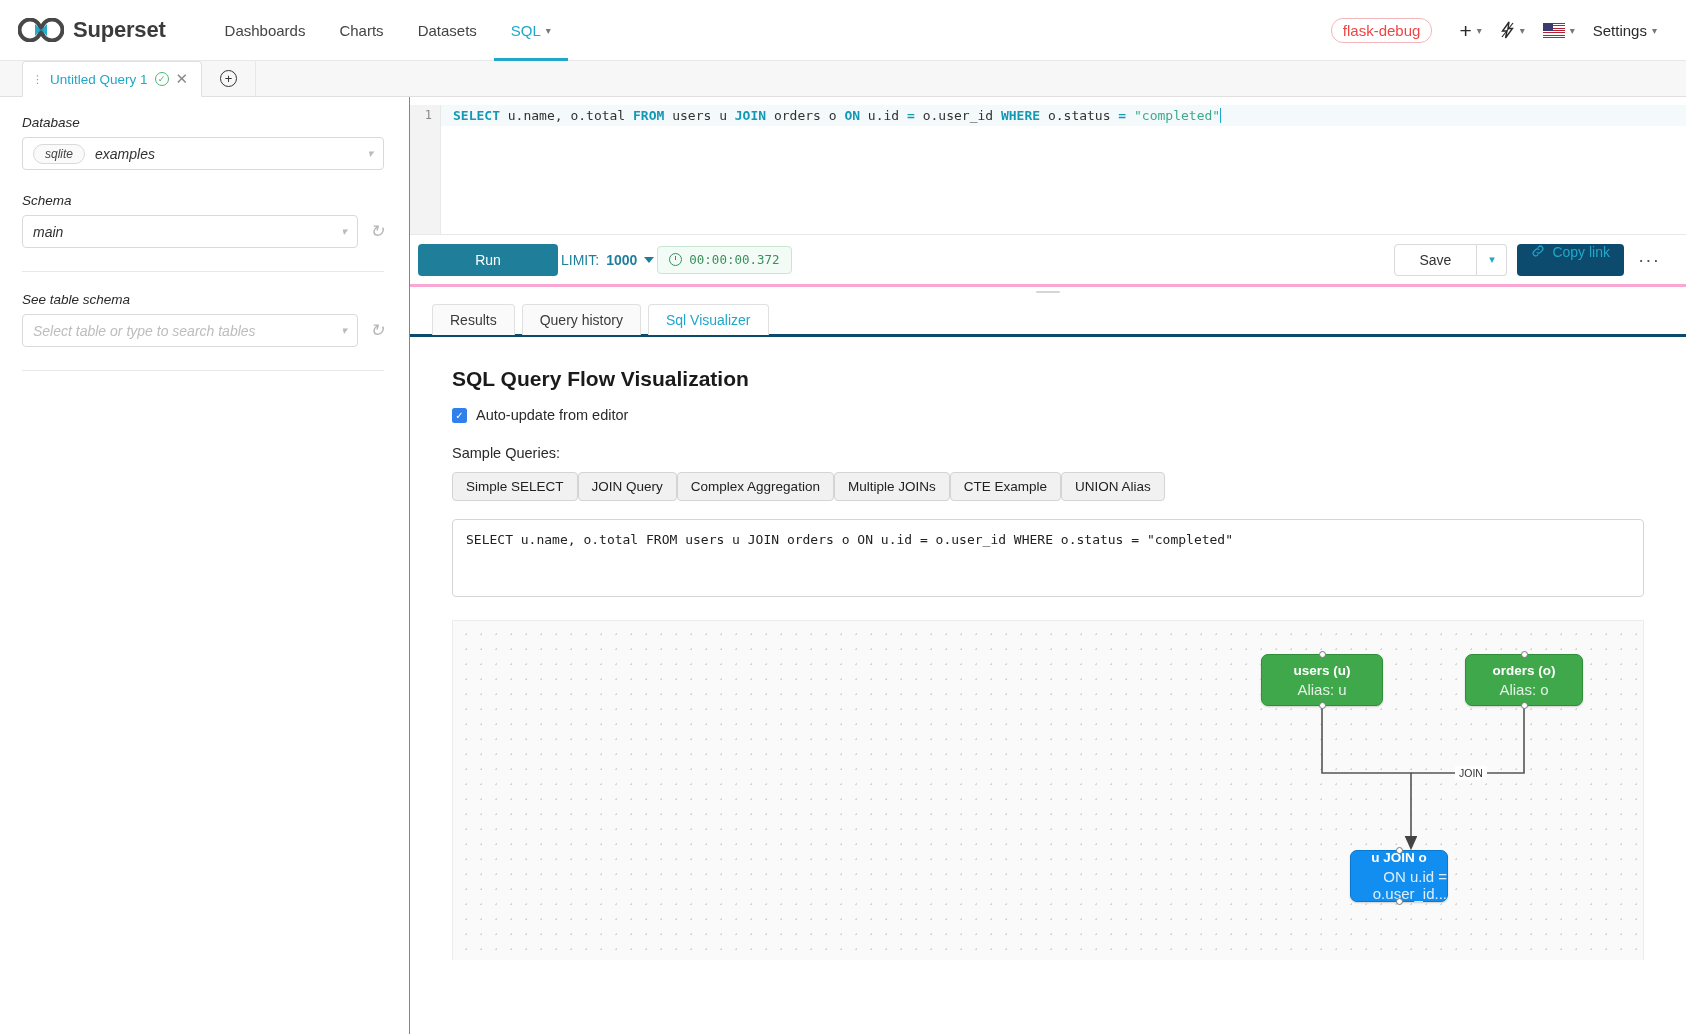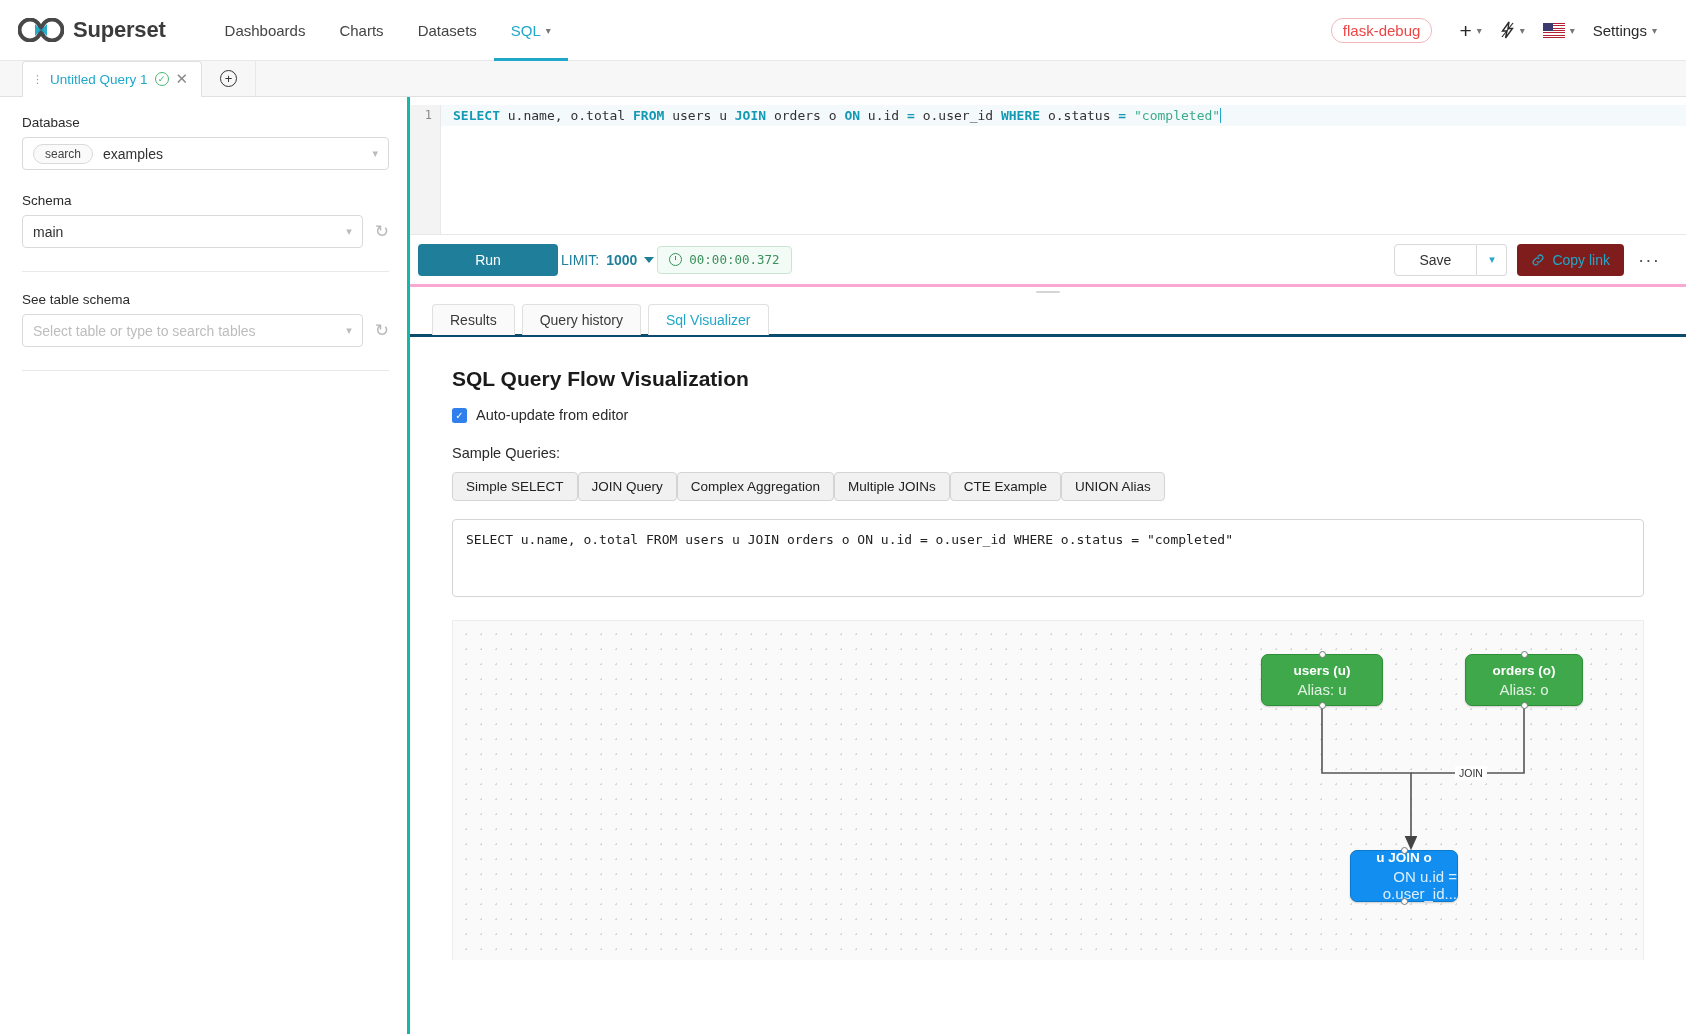--- a/index.html
+++ b/index.html
@@ -74,22 +74,22 @@
     width:17px; height:17px; border-radius:50%; border:1.4px solid #333;
     display:flex; align-items:center; justify-content:center;
     font-size:13px; line-height:1; color:#333;
   }
 
   
   .main { display:flex; height:calc(1034px - 61px - 36px); }
 
   
   .leftpane {
-    width:410px; flex:0 0 410px; border-right:3px solid #14b8a6;
-    padding:18px 18px 0 22px; background:#fff;
+    width:410px; flex:0 0 410px; border-right:1px solid #14b8a6;
+    padding:18px 25px 0 22px; background:#fff;font-style:italic;
   }
   .fld-label { font-size:13.5px; color:#2a2a2a; margin-bottom:7px; }
   .fld { margin-bottom:23px; }
   .sel {
     height:33px; border:1px solid #d9d9d9; border-radius:4px;
     display:flex; align-items:center; padding:0 10px; gap:10px;
     background:#fff; font-size:14px; color:#323232;
   }
   .sel .arrow { margin-left:auto; color:#bbb; font-size:11px; }
   .dbtag {
@@ -151,22 +151,22 @@
   .save-btn {
     height:32px; border:1px solid #d9d9d9; background:#fff; border-radius:4px 0 0 4px;
     padding:0 25px; font-size:14px; color:#323232; cursor:pointer;
   }
   .save-caret {
     height:32px; width:30px; border:1px solid #d9d9d9; border-left:none;
     border-radius:0 4px 4px 0; background:#fff; display:flex;
     align-items:center; justify-content:center; color:#20a7c9; font-size:11px; cursor:pointer;
   }
   .copylink {
-    height:32px; background:#7f1d1d; color:#20a7c9; border:none; border-radius:4px;
-    padding:0 14px; font-size:14px; display:flex; align-items:center; gap:7px; cursor:pointer;
+    height:32px; background:#0c4a6e; color:#20a7c9; border:none; border-radius:4px;
+    padding:0 14px; font-size:14px; display:flex; align-items:flex-start; gap:7px; cursor:pointer;
   }
   .ellipsis { color:#555; font-size:19px; padding:0 4px; cursor:pointer; letter-spacing:1px; }
 
   .drag-handle { height:10px; display:flex; align-items:center; justify-content:center; background:#fff; }
   .drag-handle span { width:24px; height:2px; background:#d5d5d5; border-radius:2px; }
 
   .restabs { display:flex; gap:7px; padding:6px 0 0 22px; border-bottom:3px solid #0c4a6e; background:#fff;}
   .rtab {
     border:1px solid #e0e0e0; border-bottom:none; background:#fafafa;
     border-radius:4px 4px 0 0; padding:7px 17px; font-size:14px; color:#3a3a3a;
@@ -288,21 +288,21 @@
     <span class="plus-circle">+</span>
   </div>
 </div>
 
 <div class="main">
 
   <div class="leftpane">
     <div class="fld">
       <div class="fld-label">Database</div>
       <div class="sel">
-        <span class="dbtag">search</span>
+        <span class="dbtag">sqlite</span>
         <span>examples</span>
         <span class="arrow">▾</span>
       </div>
     </div>
 
     <div class="fld">
       <div class="fld-label">Schema</div>
       <div class="row-refresh">
         <div class="sel">
           <span>main</span>
@@ -413,21 +413,21 @@
               <div class="nt">users (u)</div>
               <div class="ns">Alias: u</div>
               <span class="port bot"></span>
             </div>
             <div class="node table" style="left: 1012px; top: 33px; width: 118px; height: 52px;">
               <span class="port top"></span>
               <div class="nt">orders (o)</div>
               <div class="ns">Alias: o</div>
               <span class="port bot"></span>
             </div>
-            <div class="node join" style="left: 897px; top: 229px; width: 108px; height: 52px;">
+            <div class="node join" style="left: 897px; top: 229px; width: 98px; height: 52px;">
               <span class="port top"></span>
               <div class="nt">u JOIN o</div>
               <div class="ns">ON u.id = o.user_id...</div>
               <span class="port bot"></span>
             </div>
           </div>
       </div>
     </div>
 
   </div>

